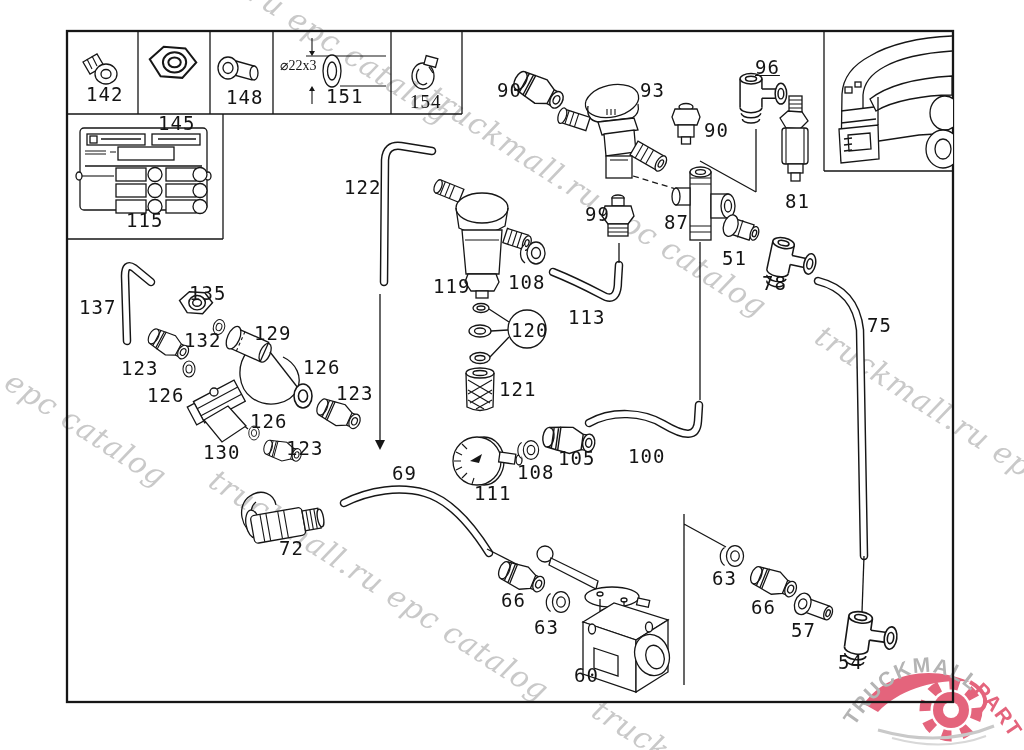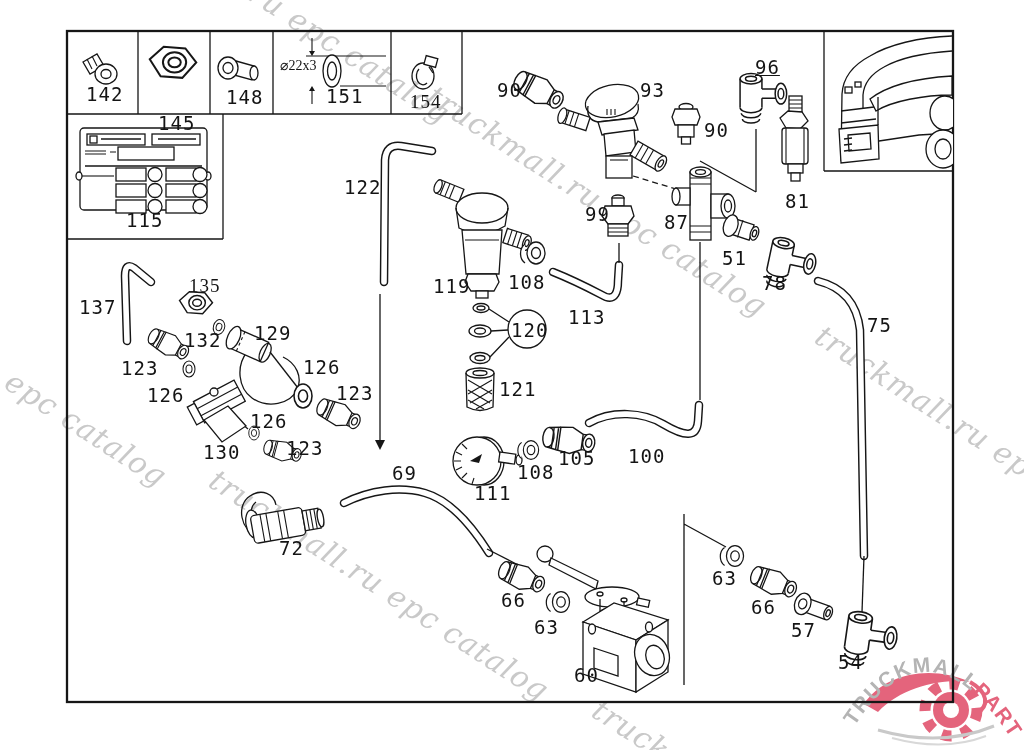--- a/index.html
+++ b/index.html
@@ -455,21 +455,21 @@
 <div class="plabel" style="left:867px;top:316px;">75</div>
 
 <div class="plabel" style="left:344px;top:178px;">122</div>
 <div class="plabel" style="left:433px;top:251px;margin-top:26px;">119</div>
 <div class="plabel" style="left:508px;top:273px;">108</div>
 <div class="plabel" style="left:568px;top:308px;">113</div>
 <div class="plabel" style="left:511px;top:321px;">120</div>
 <div class="plabel" style="left:499px;top:380px;">121</div>
 
 <div class="plabel" style="left:79px;top:298px;">137</div>
-<div class="plabel" style="left:189px;top:276px;font-family:Liberation Serif, serif;">135</div>
+<div class="plabel" style="left:189px;top:284px;">135</div>
 <div class="plabel" style="left:184px;top:331px;">132</div>
 <div class="plabel" style="left:254px;top:324px;">129</div>
 <div class="plabel" style="left:121px;top:359px;">123</div>
 <div class="plabel" style="left:147px;top:386px;">126</div>
 <div class="plabel" style="left:303px;top:358px;">126</div>
 <div class="plabel" style="left:336px;top:384px;">123</div>
 <div class="plabel" style="left:203px;top:443px;">130</div>
 <div class="plabel" style="left:250px;top:412px;">126</div>
 <div class="plabel" style="left:286px;top:439px;">123</div>
 

